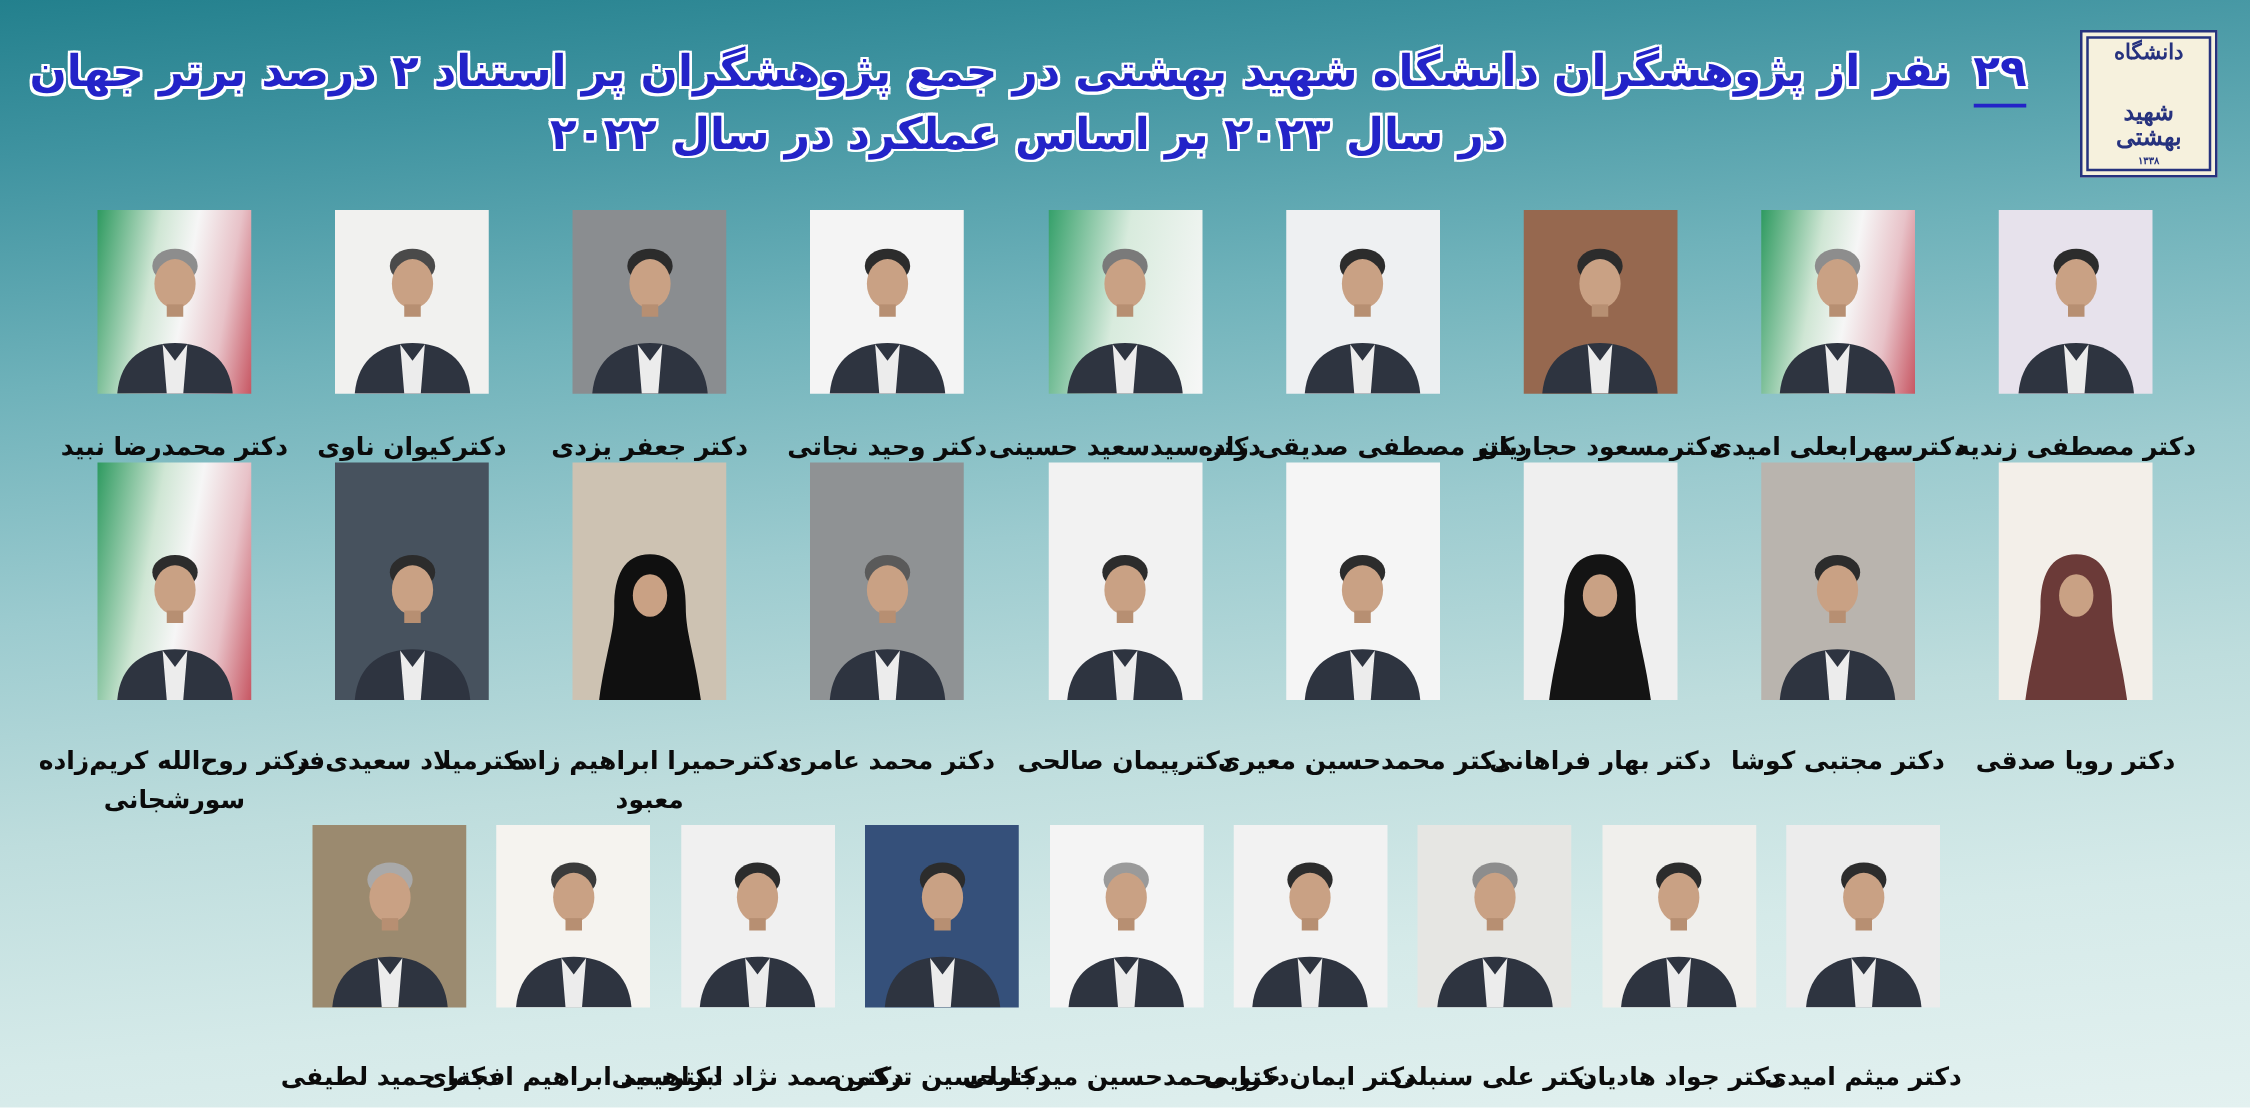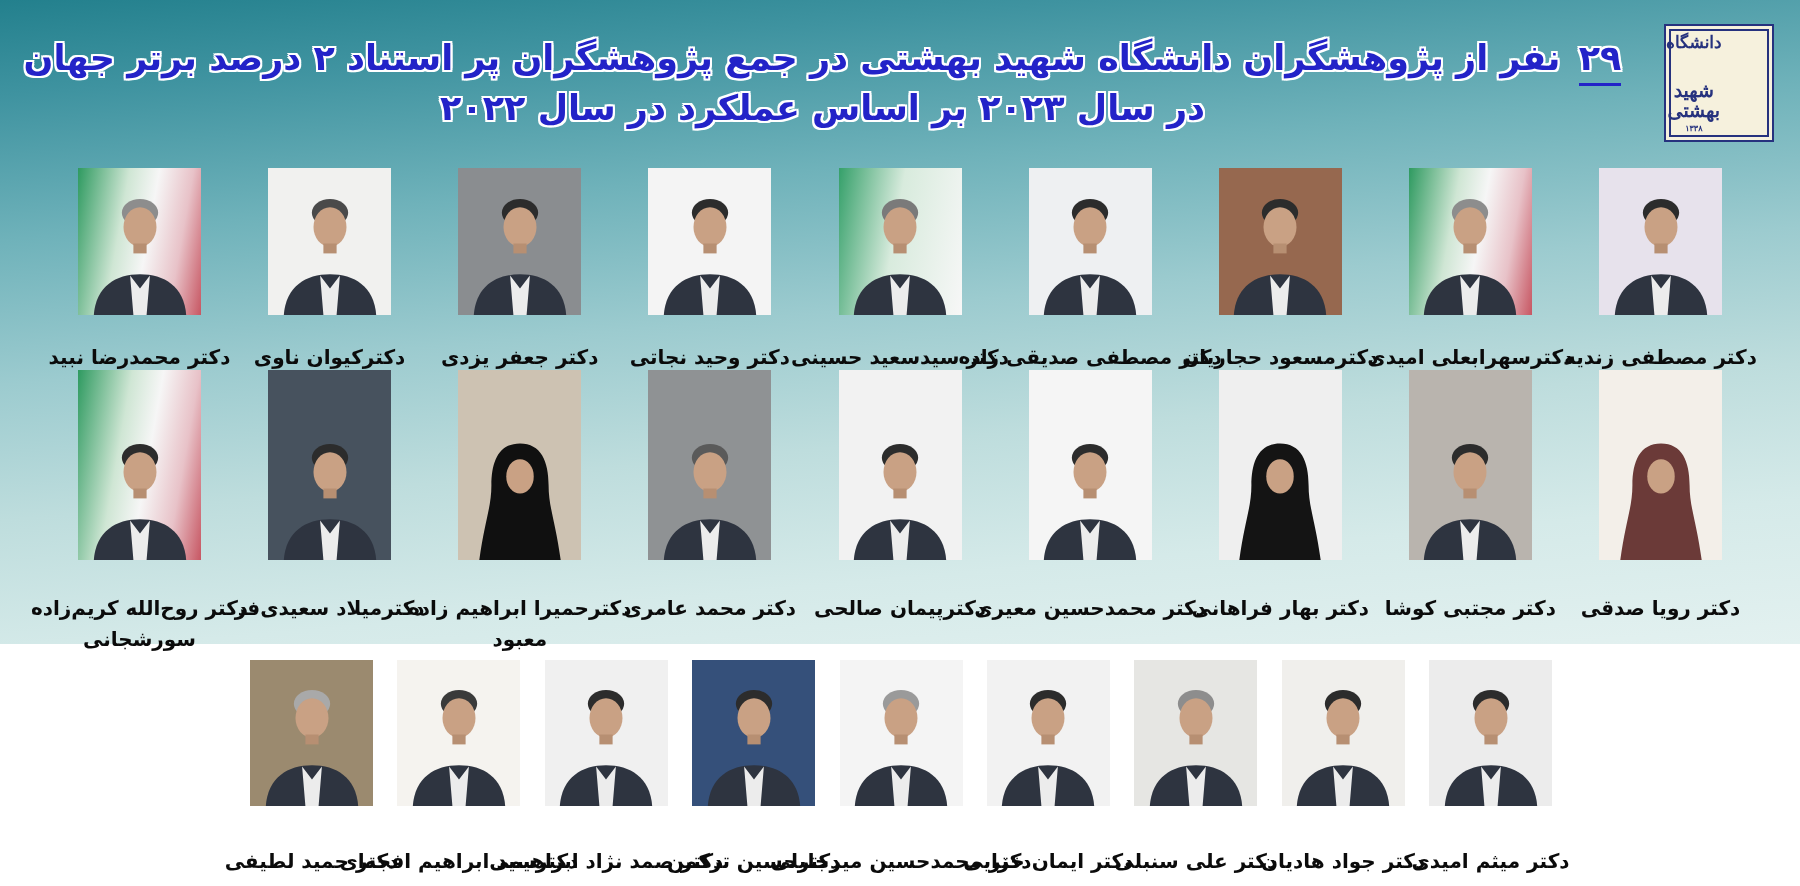--- a/index.html
+++ b/index.html
@@ -1,40 +1,40 @@
 <!DOCTYPE html>
 <html lang="fa"><head>
 <meta charset="utf-8">
 <style>
   html,body{margin:0;padding:0;}
   body{
     width:1800px;height:886px;overflow:hidden;
     font-family:"DejaVu Sans",sans-serif;
   }
   .poster{
-    position:relative;width:1800px;height:644px;
+    position:relative;width:1800px;height:886px;
     background:linear-gradient(175deg,#23808d 0%,#3f93a0 12%,#6fb2ba 30%,#9ccbcf 48%,#bedddd 65%,#d5eae9 82%,#e3f1f0 100%);
   }
   
   .title{
     position:absolute;top:36px;right:170px;left:15px;
     direction:rtl;text-align:center;
     font-size:35px;font-weight:bold;color:#2323c8;line-height:1.3;
     text-shadow:-2px -2px 0 #fff,2px -2px 0 #fff,-2px 2px 0 #fff,2px 2px 0 #fff,0 -2px 0 #fff,0 2px 0 #fff,-2px 0 0 #fff,2px 0 0 #fff;
     letter-spacing:0;
   }
   .title .num{
     border-bottom:3px solid #2323c8;padding-bottom:1px;margin-left:6px;display:inline-block;
   }
   
   .logo{
     position:absolute;top:24px;right:26px;width:106px;height:114px;
     background:#f6f1dd;border:2px solid #26327e;
     box-shadow:inset 0 0 0 3px #f6f1dd,inset 0 0 0 5px #26327e;
-    display:flex;align-items:center;
+    display:flex;align-items:center;justify-content:center;
   }
   .logo-inner{
     direction:rtl;text-align:center;color:#26327e;
     font-family:"DejaVu Serif",serif;font-weight:bold;line-height:1.1;
   }
   .logo-inner .l1{font-size:17px;}
   .logo-inner .l2{font-size:19px;margin-top:28px;}
   .logo-inner .l3{font-size:19px;}
   .logo-inner .yr{font-size:8px;letter-spacing:1px;margin-top:3px;}
   

